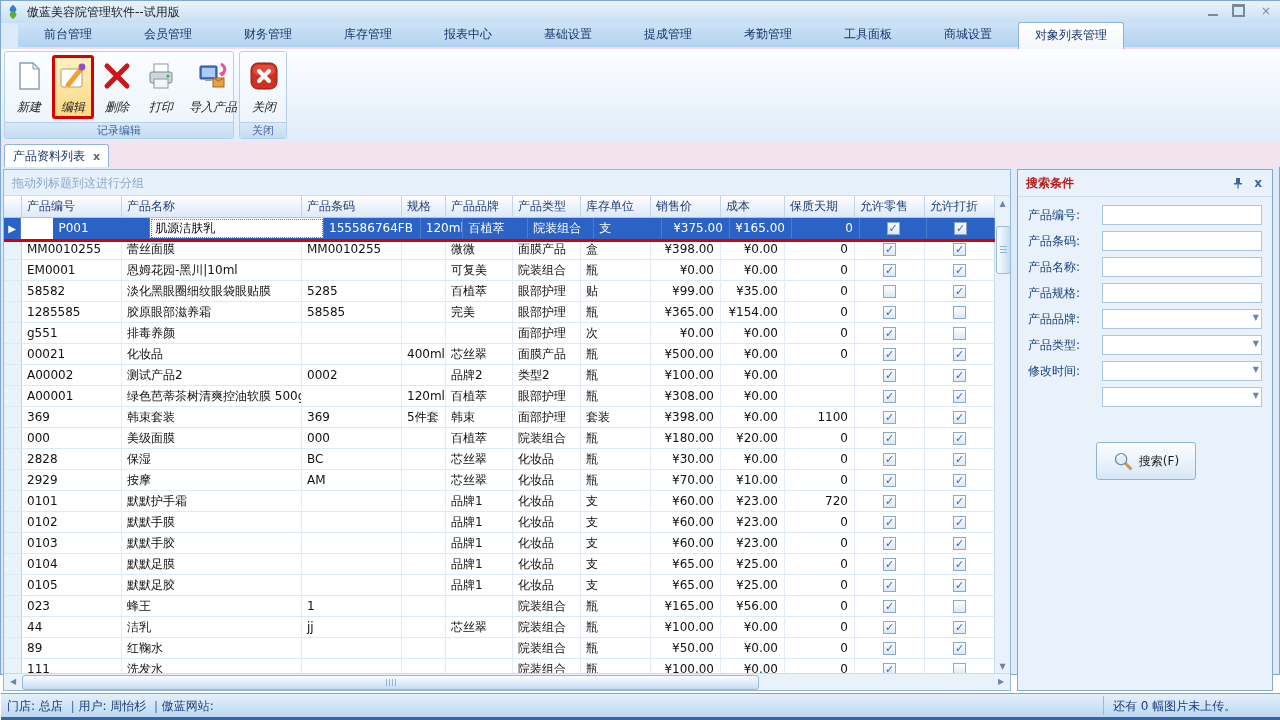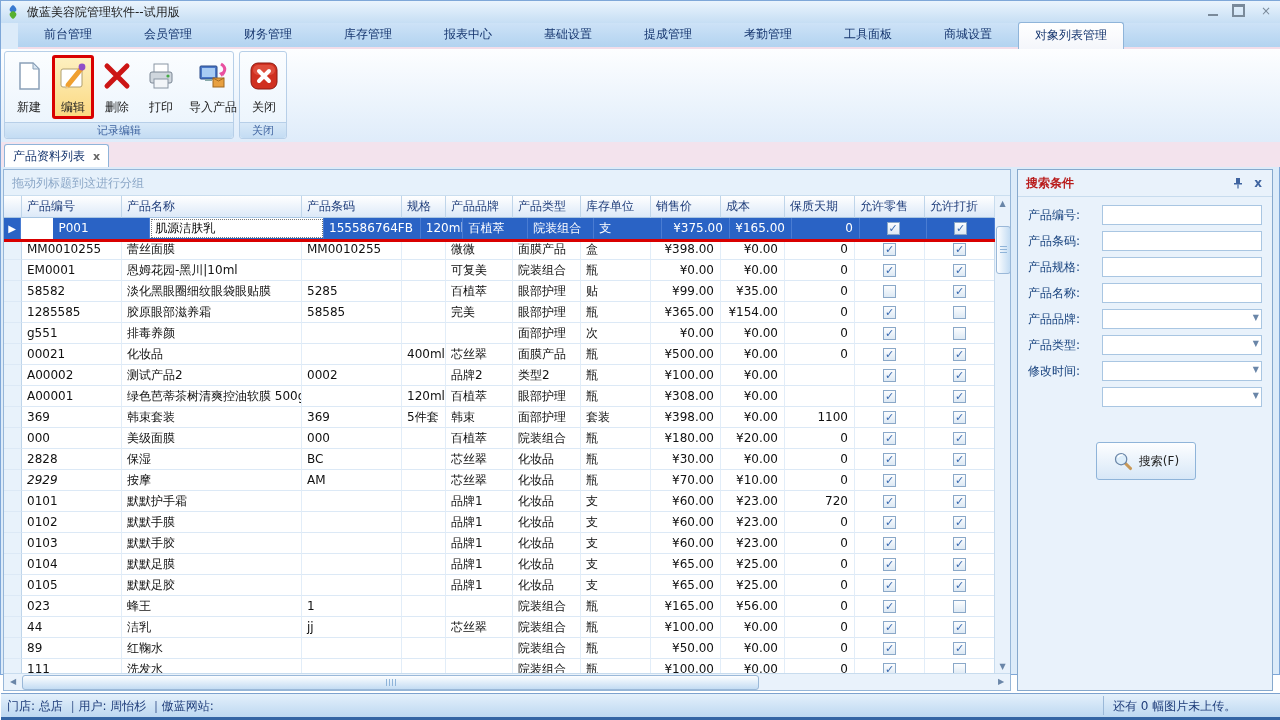--- a/index.html
+++ b/index.html
@@ -28,21 +28,21 @@
     background:linear-gradient(#fdfeff,#dfecfa);}
   .rgroup{position:absolute;top:2px;height:88px;border:1px solid #b7cfe8;border-radius:3px;
     background:linear-gradient(#fbfdff,#e9f3fc);box-sizing:border-box;}
   .rgroup-content{position:absolute;left:0;top:0;right:0;bottom:16px;display:flex;align-items:stretch;padding:2px;}
   .rgroup-label{position:absolute;left:0;right:0;bottom:0;height:15px;line-height:15px;text-align:center;
     color:#3f64a0;font-size:11px;background:linear-gradient(#d9e9f8,#c3dcf3);border-top:1px solid #b7cfe8;
     border-radius:0 0 3px 3px;}
   .tbtn{display:flex;flex-direction:column;align-items:center;justify-content:flex-start;
     padding:4px 4px 2px 4px;margin:1px;border:1px solid transparent;border-radius:3px;color:#222;cursor:default;}
   .tbtn svg{width:32px;height:32px;}
-  .tbtn .lbl{margin-top:4px;white-space:nowrap;}
+  .tbtn .lbl{margin-top:4px;white-space:nowrap;font-style:italic;}
   .tbtn.highlighted{background:linear-gradient(#fdf0c0,#fbd982);border:3px solid #d90000;padding:2px 2px 0 2px;}
 
   
   .docstrip{position:absolute;left:0;top:141px;width:1280px;height:25px;background:#f3e3ed;}
   .doctab{position:absolute;left:3px;bottom:0;height:23px;background:#fff;border:1px solid #8fb4d9;border-bottom:none;
     border-radius:3px 3px 0 0;display:flex;align-items:center;padding:0 8px;color:#15356e;box-sizing:border-box;}
   .doctab .x{margin-left:8px;color:#666;font-weight:bold;font-size:11px;cursor:default;}
 
   
   .gridpanel{position:absolute;left:2px;top:168px;width:1008px;height:522px;background:#fff;
@@ -500,21 +500,21 @@
             </span>
           </div>
           <div class="tcell c-center" style="width: 70px;">
             <span class="cb">
               <span class="tick">✓</span>
             </span>
           </div>
         </div>
         <div class="trow">
           <div class="tcell indicator"></div>
-          <div class="tcell" style="width: 100px; font-style: italic;">2929</div>
+          <div class="tcell" style="width: 100px;">2929</div>
           <div class="tcell" style="width: 180px;">按摩</div>
           <div class="tcell" style="width: 100px;">AM</div>
           <div class="tcell" style="width: 44px;"></div>
           <div class="tcell" style="width: 67px;">芯丝翠</div>
           <div class="tcell" style="width: 68px;">化妆品</div>
           <div class="tcell" style="width: 70px;">瓶</div>
           <div class="tcell c-right" style="width: 70px;">¥70.00</div>
           <div class="tcell c-right" style="width: 64px;">¥10.00</div>
           <div class="tcell c-right" style="width: 70px;">0</div>
           <div class="tcell c-center" style="width: 70px;">
@@ -758,25 +758,25 @@
     <div class="sfields" id="search-fields">
         <div class="srow">
           <span class="slabel">产品编号:</span>
           <input class="sinput" style="">
         </div>
         <div class="srow">
           <span class="slabel">产品条码:</span>
           <input class="sinput" style="">
         </div>
         <div class="srow">
+          <span class="slabel">产品名称:</span>
+          <input class="sinput" style="">
+        </div>
+        <div class="srow">
           <span class="slabel">产品规格:</span>
-          <input class="sinput" style="">
-        </div>
-        <div class="srow">
-          <span class="slabel">产品名称:</span>
           <input class="sinput" style="">
         </div>
         <div class="srow">
           <span class="slabel">产品品牌:</span>
           <div class="sselect"><span class="sval"></span><span class="dd">▼</span></div>
         </div>
         <div class="srow">
           <span class="slabel">产品类型:</span>
           <div class="sselect"><span class="sval"></span><span class="dd">▼</span></div>
         </div>

